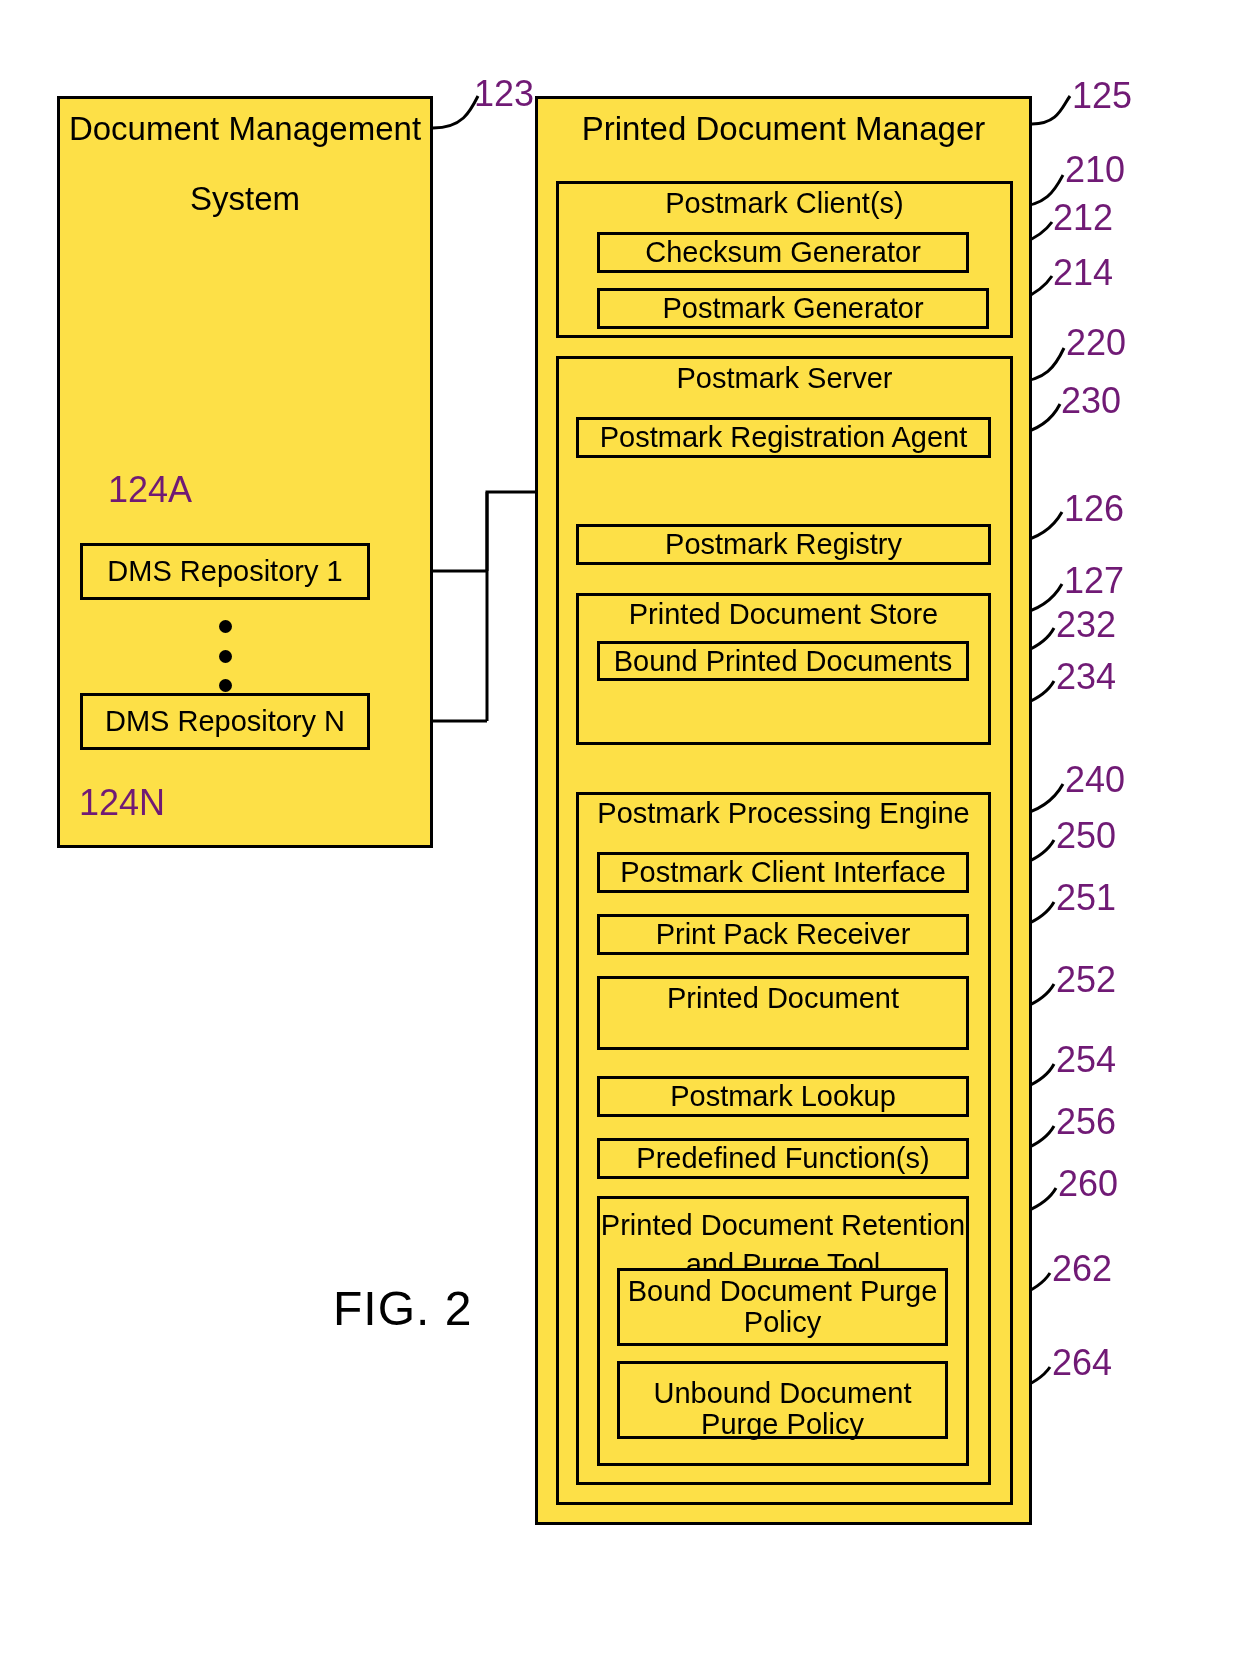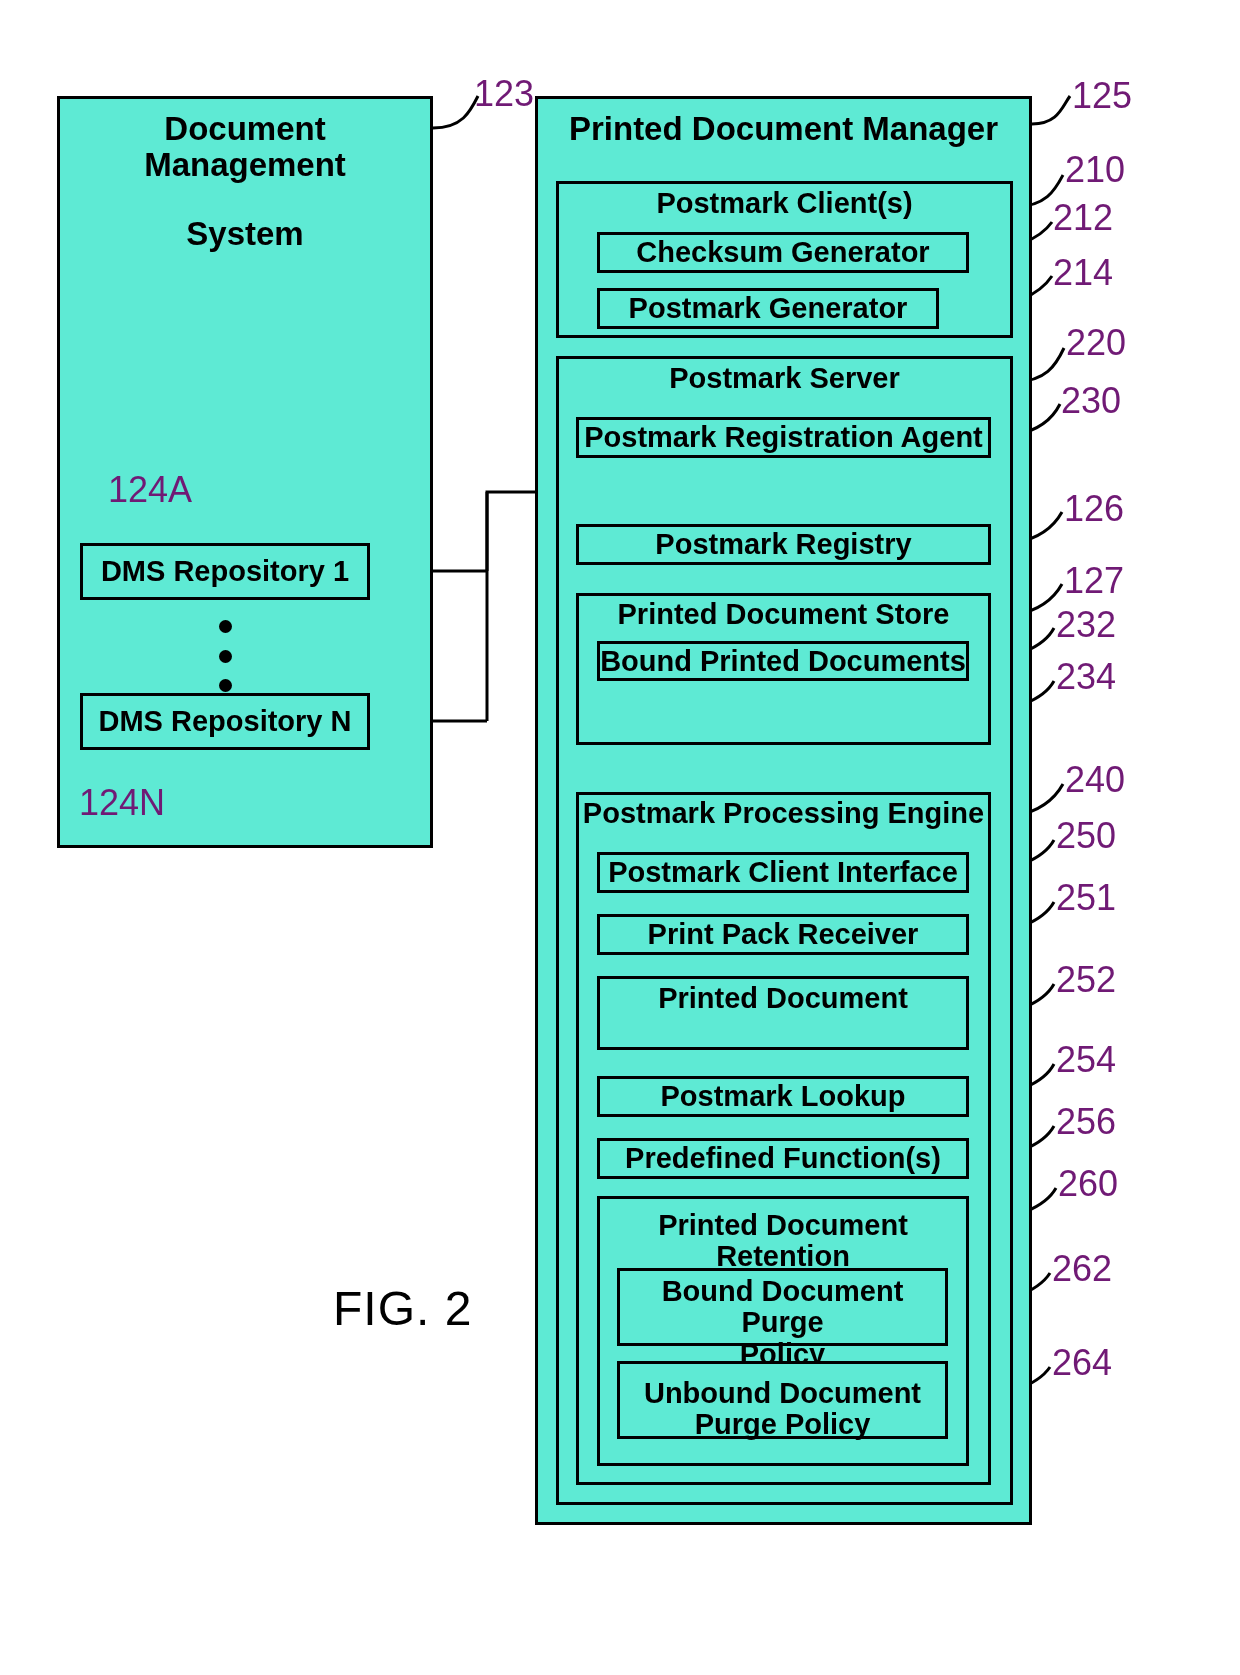--- a/index.html
+++ b/index.html
@@ -20,24 +20,23 @@
     left: 0; top: 0;
     width: 1240px;
     height: 1675px;
   }
 
   
   .box {
     position: absolute;
     box-sizing: border-box;
     border: 3px solid #000;
-    background: #5eead4;
+    background: #fde047;
     text-align: center;
     color: #000;
-    font-weight: bold;
   }
 
   .box-title {
     display: block;
     width: 100%;
     text-align: center;
     line-height: 1.08;
   }
 
   
@@ -182,21 +181,21 @@
   <div class="box" id="pdm-box" style="left:535px; top:96px; width:497px; height:1429px;">
     <span class="box-title t-outer">Printed Document Manager</span>
   </div>
 
   <div class="box" style="left:556px; top:181px; width:457px; height:157px;">
     <span class="box-title t-mid" style="padding-top:4px;">Postmark Client(s)</span>
   </div>
   <div class="box leaf" style="left:597px; top:232px; width:372px; height:41px;">
     <span class="t-leaf">Checksum Generator</span>
   </div>
-  <div class="box leaf" style="left:597px; top:288px; width:342px; height:41px;">
+  <div class="box leaf" style="left:597px; top:288px; width:392px; height:41px;">
     <span class="t-leaf">Postmark Generator</span>
   </div>
 
   <div class="box" style="left:556px; top:356px; width:457px; height:1149px;">
     <span class="box-title t-mid" style="padding-top:4px;">Postmark Server</span>
   </div>
 
   <div class="box leaf" style="left:576px; top:417px; width:415px; height:41px;">
     <span class="t-leaf">Postmark Registration Agent</span>
   </div>

